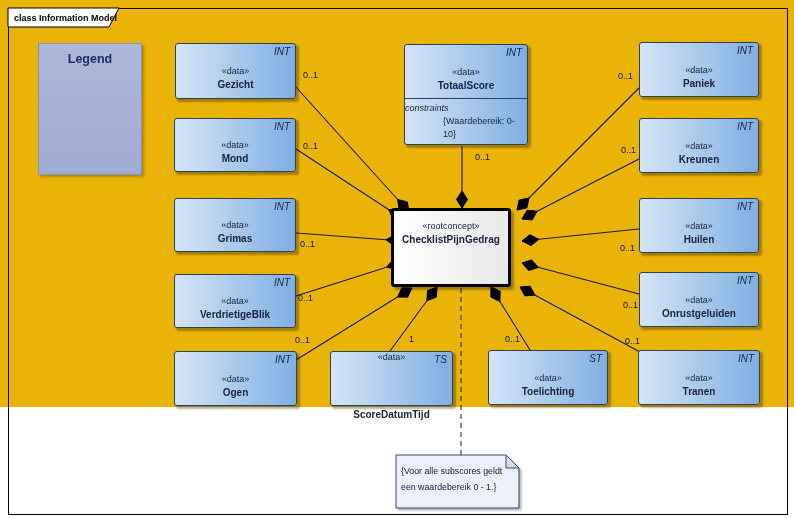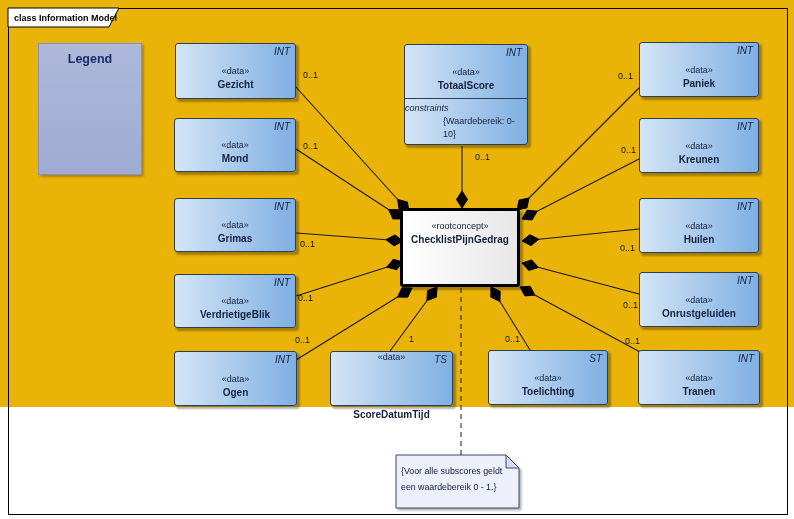--- a/index.html
+++ b/index.html
@@ -198,21 +198,21 @@
       <div class="node" style="left: 639px; top: 272px; width: 120px; height: 55px;">
         <span class="tag">INT</span>
         <div class="stereo">«data»</div>
         <div class="nname">Onrustgeluiden</div>
       </div>
       <div class="node" style="left: 638px; top: 350px; width: 122px; height: 55px;">
         <span class="tag">INT</span>
         <div class="stereo">«data»</div>
         <div class="nname">Tranen</div>
       </div>
-      <div class="node root" style="left: 400px; top: 208px; width: 120px; height: 79px;">
+      <div class="node root" style="left: 391px; top: 208px; width: 120px; height: 79px;">
         <div class="stereo">«rootconcept»</div>
         <div class="nname">ChecklistPijnGedrag</div>
       </div>
     </div>
 
   <svg id="notesvg" width="128" height="58">
     <polygon class="paper" points="1,1 111,1 124,14 124,54 1,54"></polygon>
     <polygon class="fold" points="111,1 111,14 124,14"></polygon>
     <text x="6" y="20">{Voor alle subscores geldt</text>
     <text x="6" y="36">een waardebereik 0 - 1.}</text>

